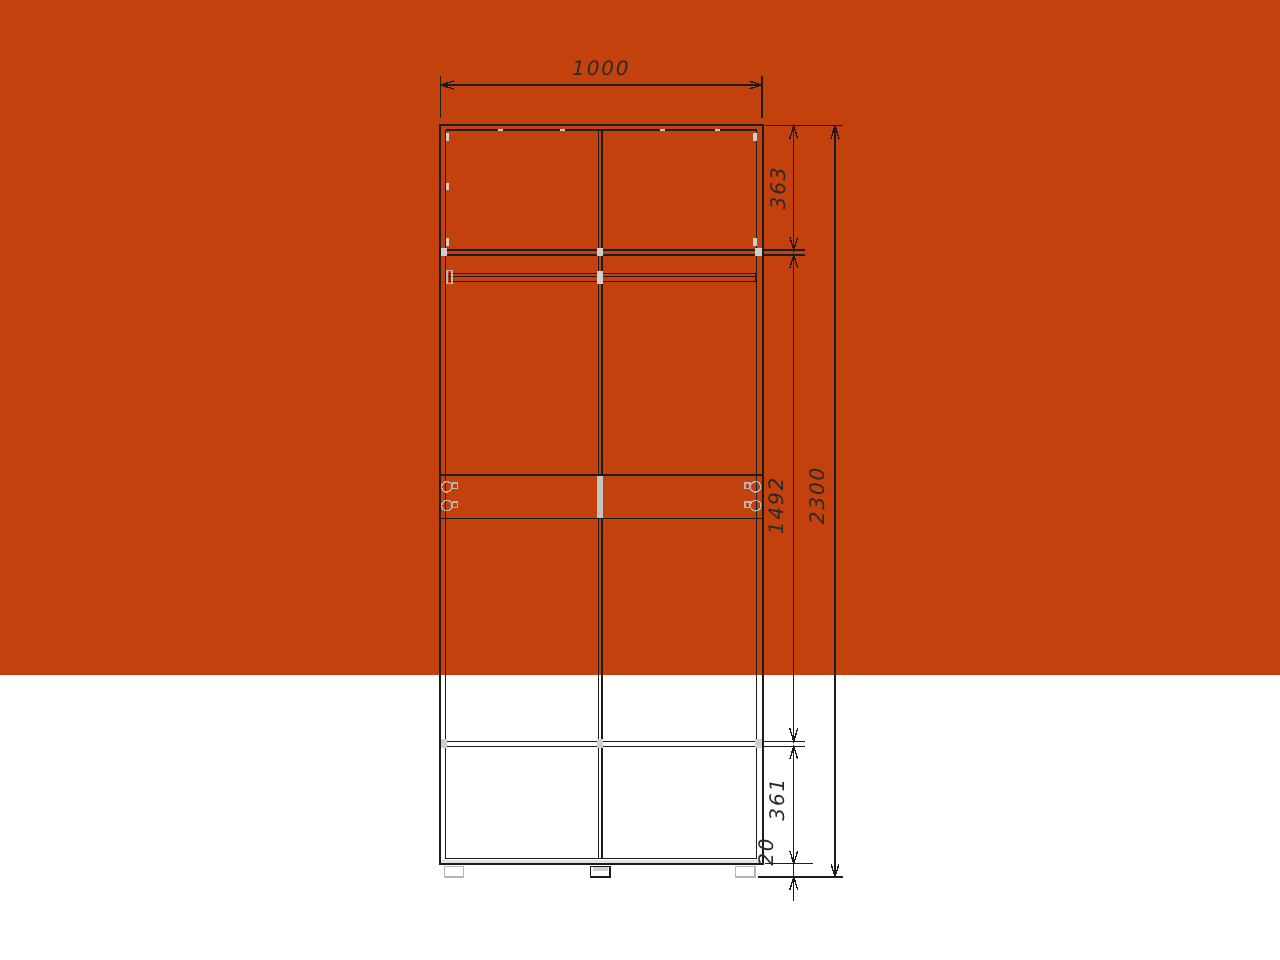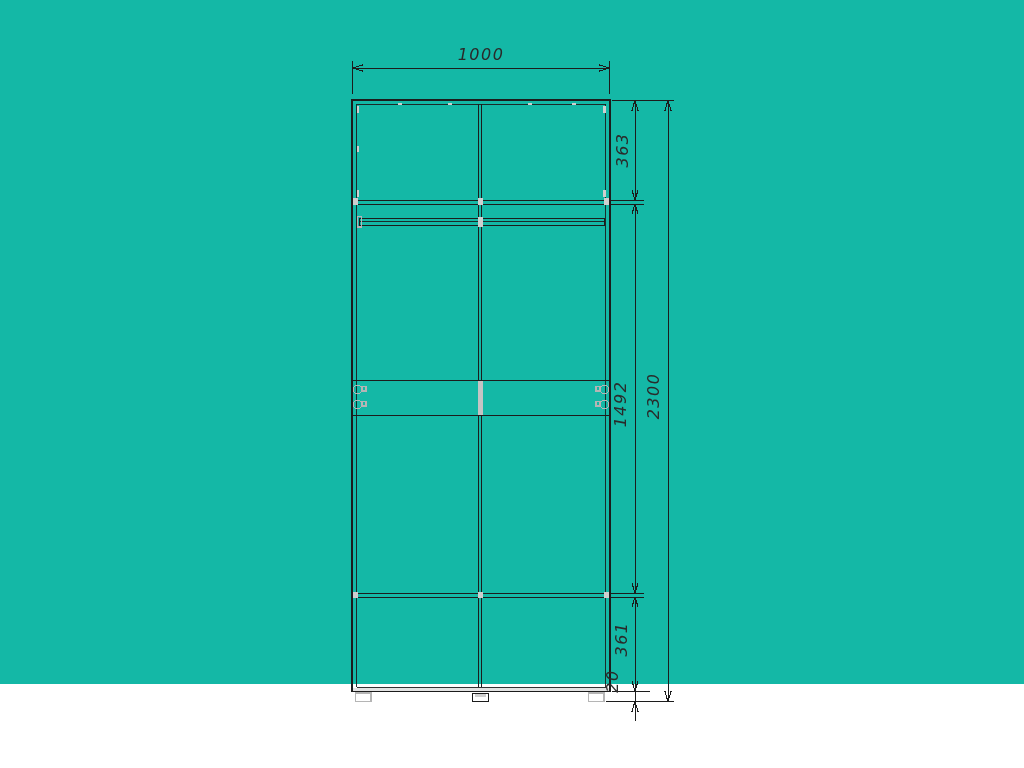--- a/index.html
+++ b/index.html
@@ -7,22 +7,22 @@
     padding: 0;
     width: 1024px;
     height: 768px;
     background: #ffffff;
     overflow: hidden;
     font-family: "DejaVu Sans", sans-serif;
   }
   .canvas {
     position: relative;
     width: 1024px;
-    height: 684px;
-    background: #14b8a6;
+    height: 540px;
+    background: #c2410c;
   }
   svg { display: block; }
   .ln   { stroke: #1c1c1c; stroke-width: 1; fill: none; }
   .ln2  { stroke: #1c1c1c; stroke-width: 1.6; fill: none; }
   .thin { stroke: #1c1c1c; stroke-width: 0.9; fill: none; }
   .arr  { stroke: #1c1c1c; stroke-width: 1.1; fill: none; stroke-linejoin: miter; }
   .hw   { stroke: #b5b5b5; stroke-width: 1.1; fill: none; }
   .hwf  { fill: #cfcfcf; stroke: none; }
   .grayfill { fill: #c4c4c4; stroke: none; }
   .panelfill { fill: #e3e3e3; stroke: none; }

